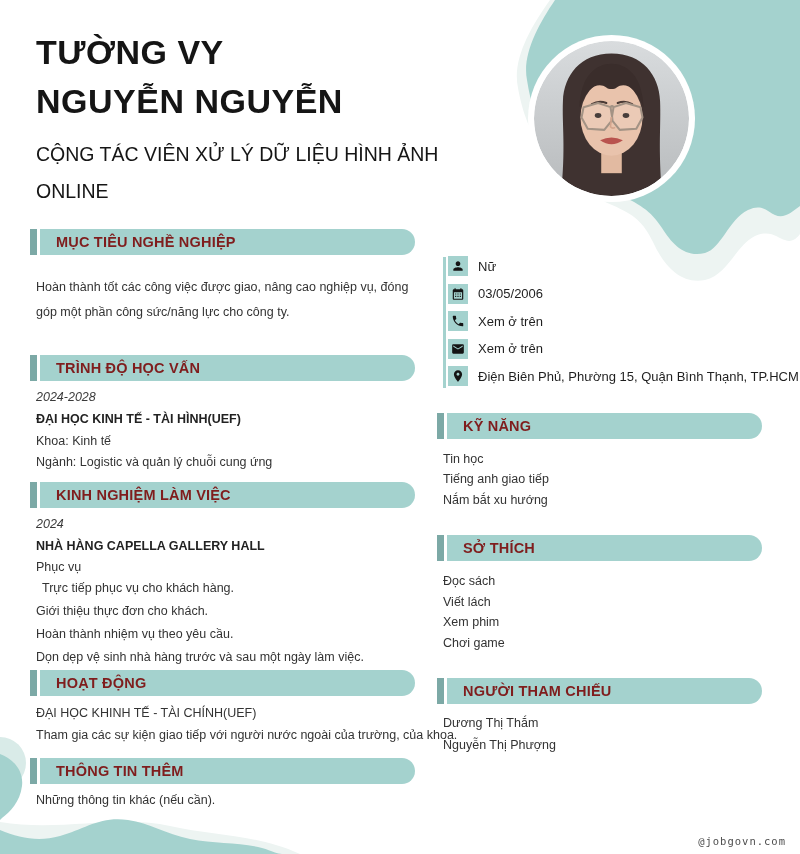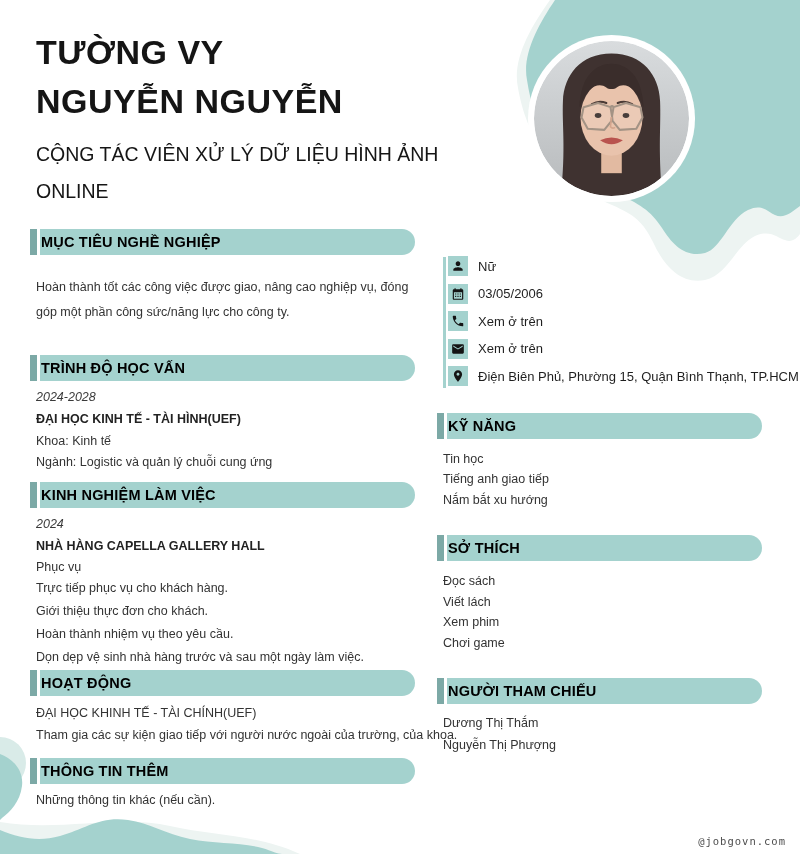--- a/index.html
+++ b/index.html
@@ -29,22 +29,22 @@
   }
   .job-title {
     left:36px; top:136px; width:412px;
     font-size:19.5px; line-height:37px; font-weight:400; color:#151515;
   }
   
   .sec-header { display:flex; height:26px; }
   .sec-header .accent { width:7px; background:#7ca9a6; margin-right:3px; }
   .sec-header .bar {
     flex:1; background:#a4d2ce; border-radius:0 13px 13px 0;
-    display:flex; align-items:center; padding-left:1px;
-    font-weight:700; font-size:14.5px; color:#000000; letter-spacing:0.2px;
+    display:flex; align-items:center; padding-left:16px;
+    font-weight:700; font-size:14.5px; color:#7f1d1d; letter-spacing:0.2px;
   }
   .w-left { width:385px; }
   .w-right { width:325px; }
   
   .para { font-size:12.5px; line-height:25px; color:#333;margin-top:12px; }
   .line { font-size:12.5px; color:#333; }
   .period { font-size:12.5px; font-style:italic; color:#3a3a3a; }
   .bold { font-weight:700; color:#222; }
   .vlist .line { margin-bottom:9px; }
   
@@ -132,21 +132,21 @@
   <div class="abs line" style="left:36px; top:455px;">Ngành: Logistic và quản lý chuỗi cung ứng</div>
 
   <div class="abs sec-header w-left" style="left:30px; top:482px;">
     <span class="accent"></span>
     <div class="bar">KINH NGHIỆM LÀM VIỆC</div>
   </div>
   <div class="abs period" style="left:36px; top:517px;">2024</div>
   <div class="abs line bold" style="left:36px; top:539px;">NHÀ HÀNG  CAPELLA GALLERY HALL</div>
   <div class="abs line" style="left:36px; top:560px;">Phục vụ</div>
   <div class="abs vlist" style="left:36px; top:581px; width:388px;">
-    <div class="line" style="margin-bottom:9px;">Trực tiếp phục vụ cho khách hàng.</div>
+    <div class="line" style="margin-bottom:9px;margin-left:6px;">Trực tiếp phục vụ cho khách hàng.</div>
     <div class="line" style="margin-bottom:9px;">Giới thiệu thực đơn cho khách.</div>
     <div class="line" style="margin-bottom:9px;">Hoàn thành nhiệm vụ theo yêu cầu.</div>
     <div class="line">Dọn dẹp vệ sinh nhà hàng trước và sau một ngày làm việc.</div>
   </div>
 
   <div class="abs sec-header w-left" style="left:30px; top:670px;">
     <span class="accent"></span>
     <div class="bar">HOẠT ĐỘNG</div>
   </div>
   <div class="abs line" style="left:36px; top:706px;">ĐẠI HỌC KHINH TẾ - TÀI CHÍNH(UEF)</div>

